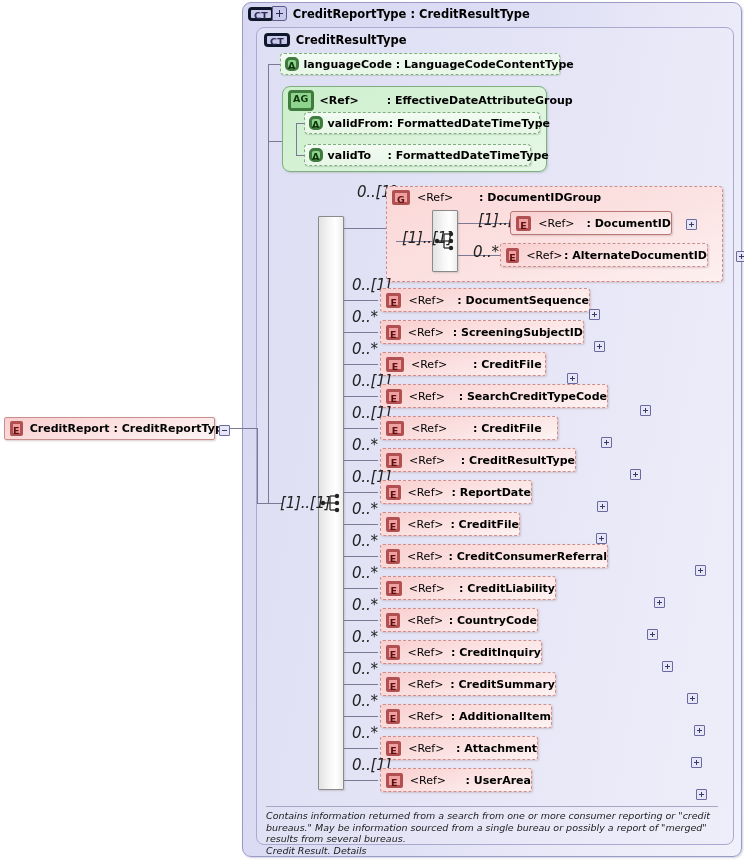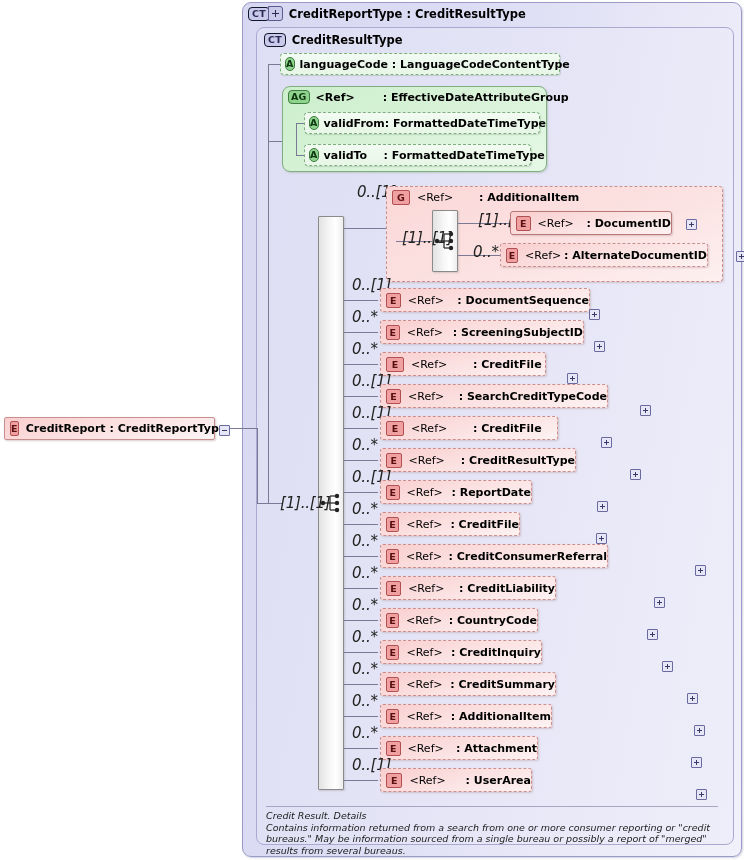--- a/index.html
+++ b/index.html
@@ -22,29 +22,29 @@
   .ct-inner{
     left:256px;top:27px;width:478px;height:818px;
     border:1px solid #a9a9d2;border-radius:8px;
     background:linear-gradient(100deg,#dedef4 0%,#e4e4f6 45%,#eeeefa 100%);
     box-sizing:border-box;
   }
 
   
   .badge{
     display:inline-block;box-sizing:border-box;
-    border:1px solid #0f172a;border-radius:4px;
+    border:3px solid #0f172a;border-radius:4px;
     font-size:9.5px;font-weight:bold;line-height:12px;
     text-align:center;letter-spacing:.2px;
   }
   .badge-ct{background:#c9c9ea;color:#2a2a55;height:14px;padding:0 3px;}
   .badge-a{background:#8ed48e;border-color:#3f7a3f;color:#10360f;
            border-radius:5px;height:14px;width:16px;}
   .badge-ag{background:#8ed48e;border-color:#3f7a3f;color:#10360f;
-           border-radius:4px;height:14px;padding:0 2px;}
+           border-radius:4px;height:21px;padding:0 2px;}
   .badge-e{background:#f0a0a0;border-color:#b05050;color:#5a1010;
            height:15px;width:18px;line-height:13px;border-radius:2px;}
   .badge-g{background:#f0a0a0;border-color:#b05050;color:#5a1010;
            height:15px;width:18px;line-height:13px;border-radius:2px;}
 
   .ct-head{top:6px;left:248px;display:flex;align-items:center;gap:6px;}
   .ct-head2{top:33px;left:264px;display:flex;align-items:center;gap:6px;}
   .ct-title{font-size:11.5px;font-weight:bold;color:#000;white-space:nowrap;}
 
   .plusbox{
@@ -220,21 +220,21 @@
   <span class="card" style="left:280px;top:494px;">[1]..[1]</span>
 
   
   <div class="abs ln lnh" style="left:344px;top:228px;width:42px;"></div>
   <span class="card" style="left:357px;top:183px;">0..[1]</span>
 
   <div class="abs el-group" style="left:386px;top:186px;width:337px;height:96px;"></div>
   <div class="abs" style="left:392px;top:190px;display:flex;align-items:center;gap:0;">
     <span class="badge badge-g">G</span>
     <span class="lbl" style="margin-left:7px;width:62px;">&lt;Ref&gt;</span>
-    <span class="lbl" style="font-weight:bold;"><span>:</span><span> </span><span>AdditionalItem</span></span>
+    <span class="lbl" style="font-weight:bold;"><span>:</span><span> </span><span>DocumentIDGroup</span></span>
   </div>
 
   
   <div class="abs seqbar" style="left:432px;top:210px;width:26px;height:62px;"></div>
   <svg class="abs seqicon" style="left:434px;top:230px;" width="24" height="22">
     <circle cx="3" cy="11" r="2.2" fill="#222"></circle>
     <line x1="5" y1="11" x2="10" y2="11" stroke="#222" stroke-width="1.2"></line>
     <line x1="10" y1="4" x2="10" y2="18" stroke="#222" stroke-width="1.2"></line>
     <line x1="10" y1="4" x2="15" y2="4" stroke="#222" stroke-width="1.2"></line>
     <line x1="10" y1="11" x2="15" y2="11" stroke="#222" stroke-width="1.2"></line>
@@ -328,17 +328,17 @@
         <span class="el-name">: Attachment</span>
       </div><span class="abs plusbox" style="left: 537px; top: 742px;"></span><div class="abs ln lnh" style="left: 344px; top: 780px; width: 34px;"></div><span class="card" style="left: 352px; top: 756px;">0..[1]</span><div class="abs el-node" style="left: 380px; top: 768px; width: 152px;">
         <span class="badge badge-e">E</span>
         <span class="el-ref">&lt;Ref&gt;</span>
         <span class="el-name">: UserArea</span>
       </div><span class="abs plusbox" style="left: 531px; top: 774px;"></span></div>
 
   
   <div class="abs docsep"></div>
   <div class="abs docs">
+    <div>Contains information returned from a search from one or more consumer reporting or "credit bureaus." May be information sourced from a single bureau or possibly a report of "merged" results from several bureaus.</div>
     <div>Credit Result. Details</div>
-    <div>Contains information returned from a search from one or more consumer reporting or "credit bureaus." May be information sourced from a single bureau or possibly a report of "merged" results from several bureaus.</div>
   </div>
 
 </div>
 
 </body></html>

